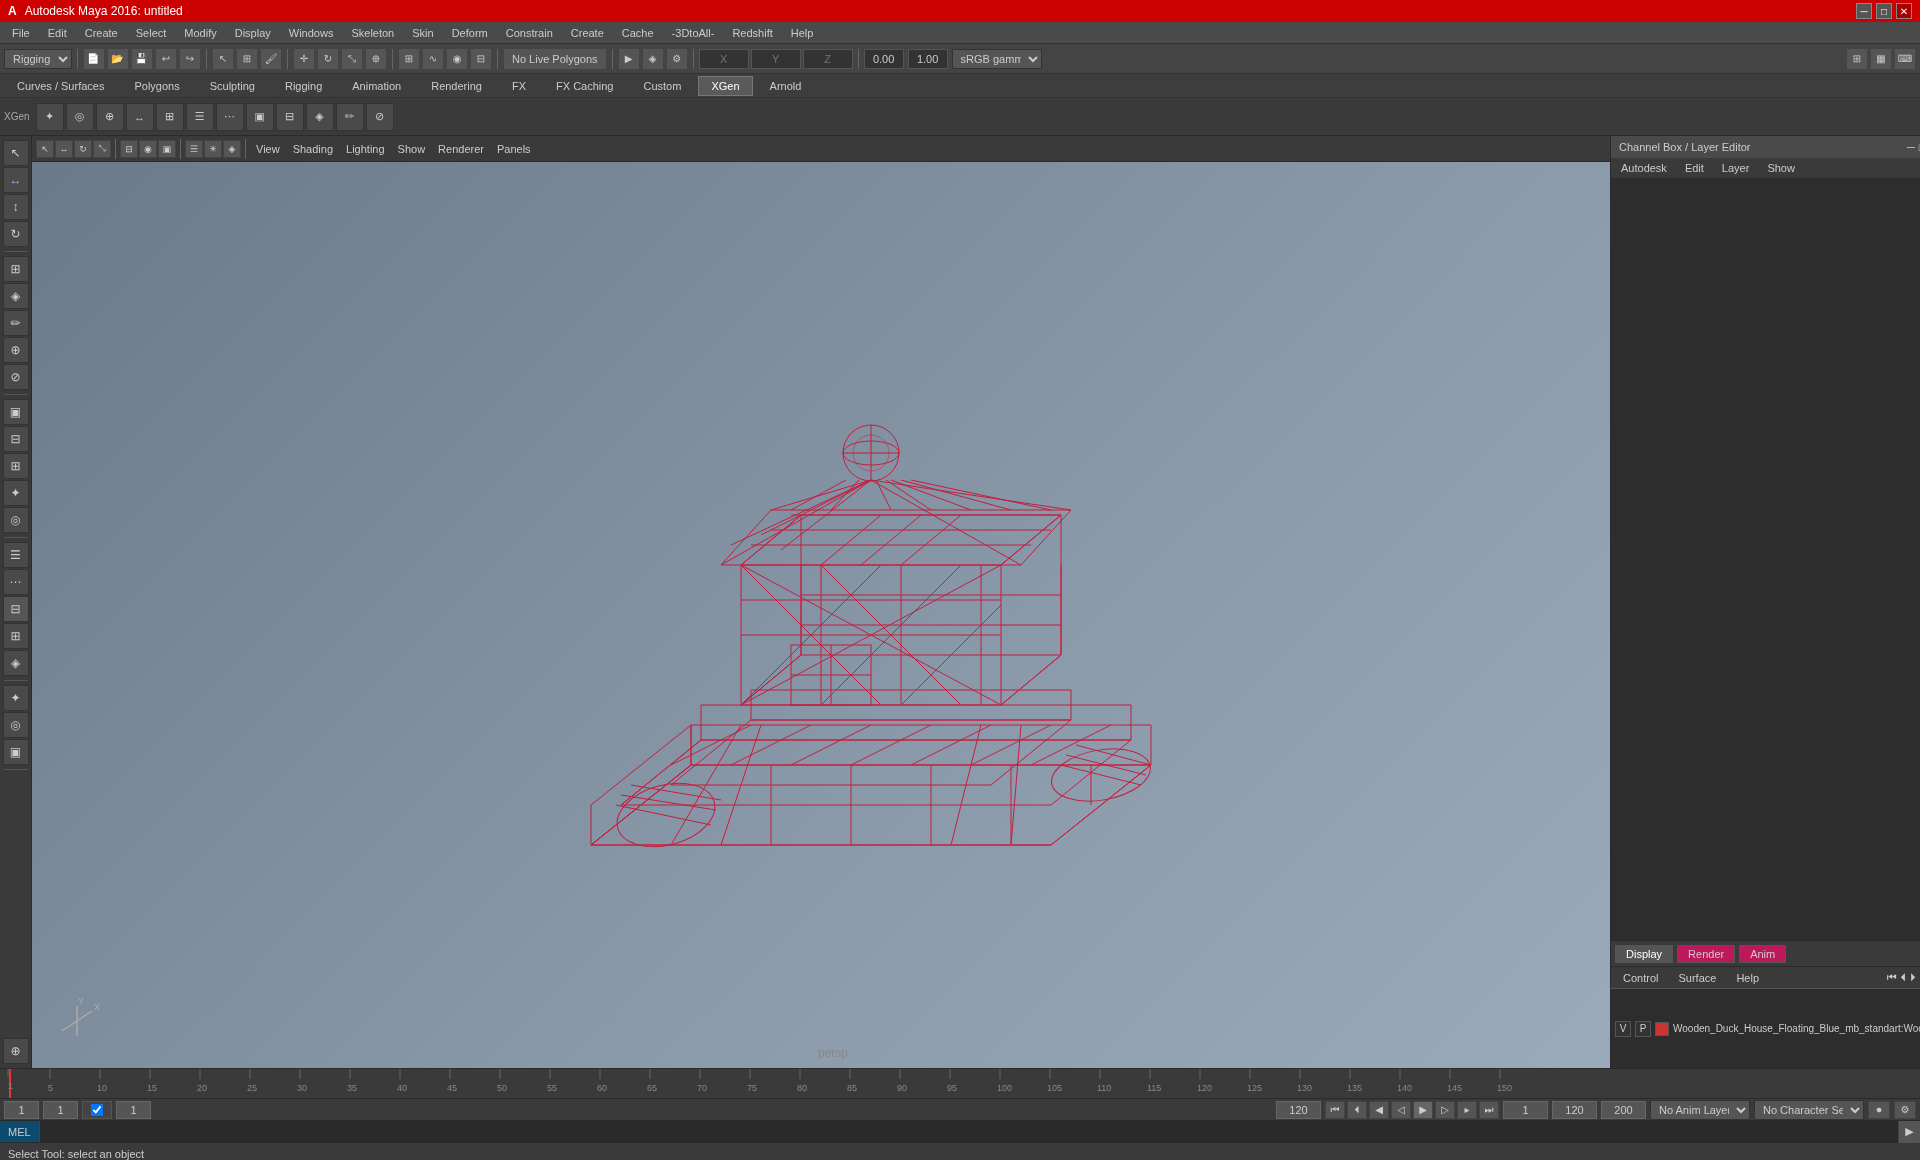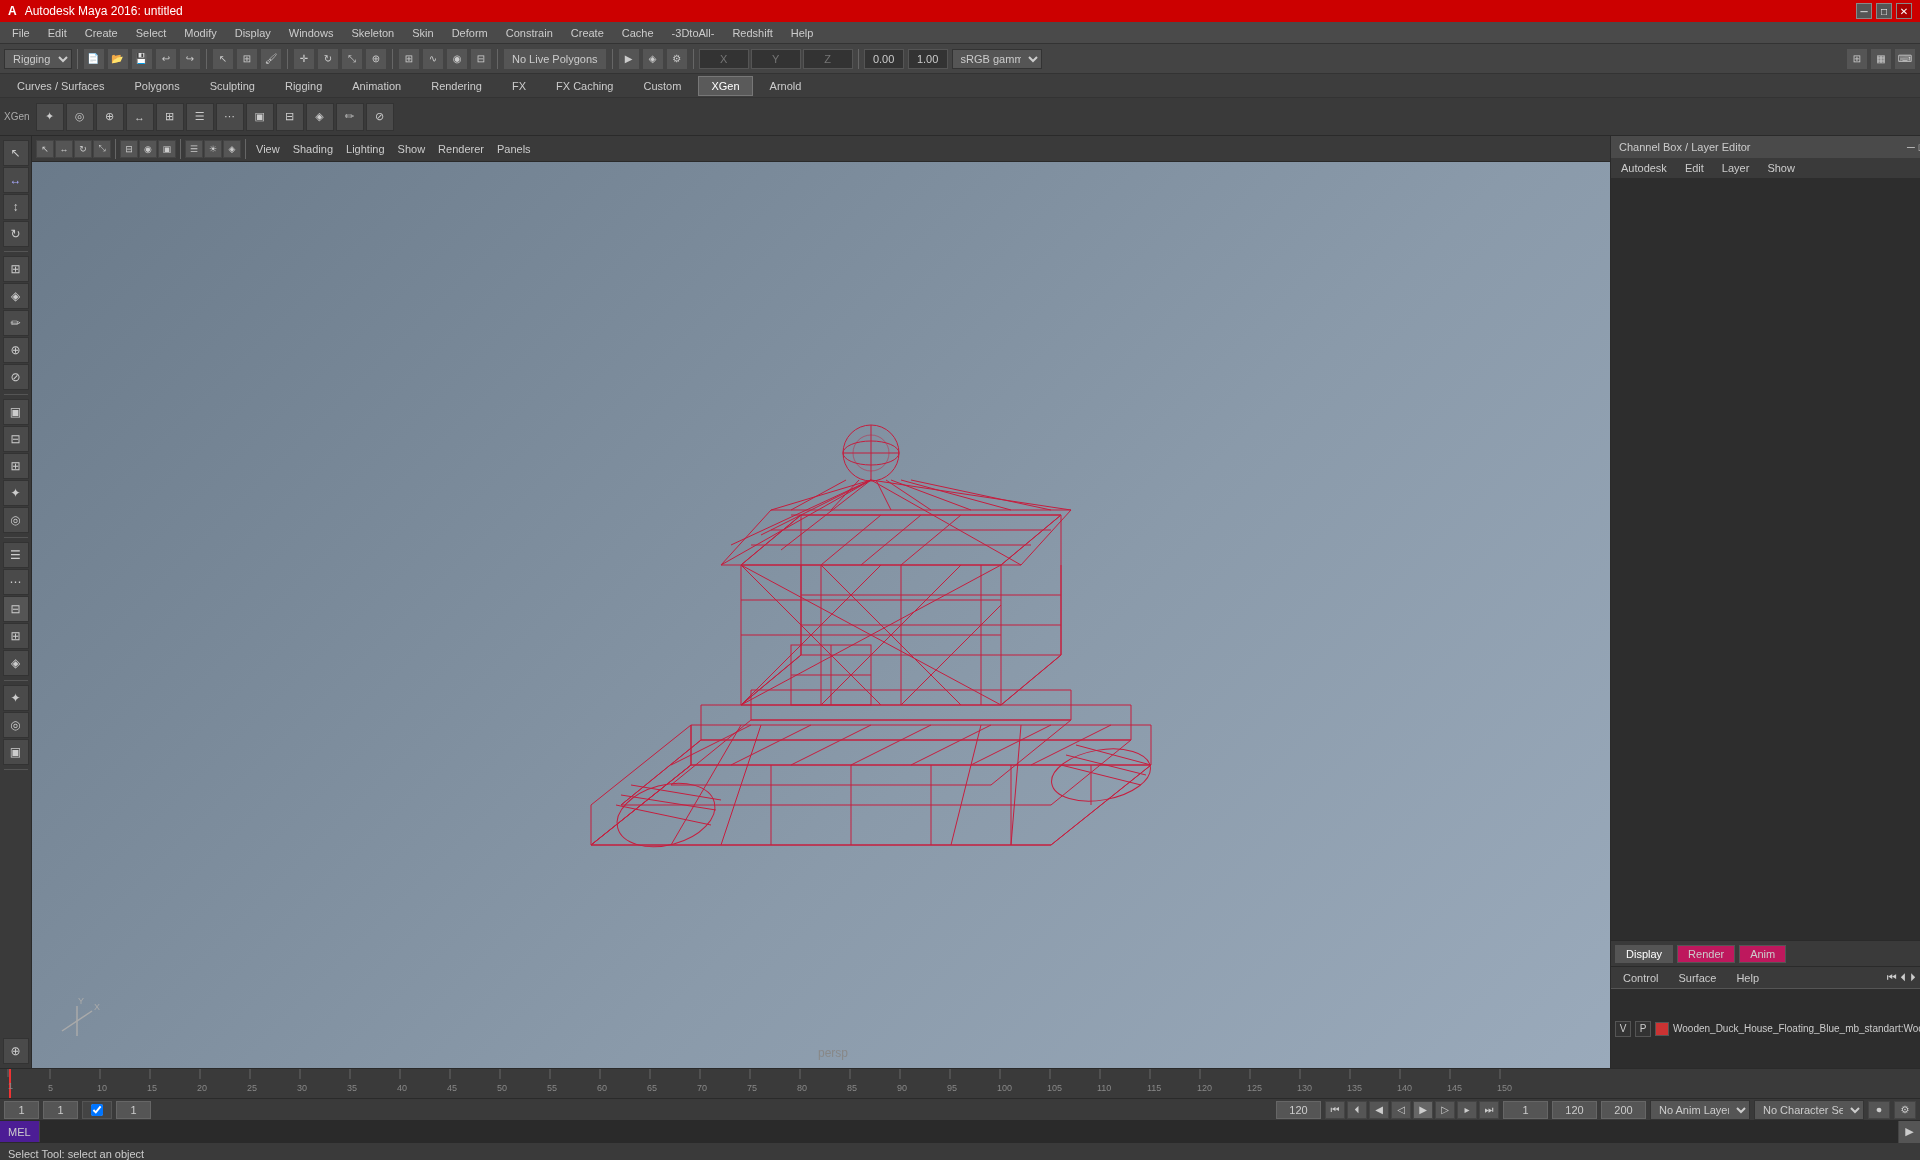--- a/index.html
+++ b/index.html
@@ -339,21 +339,21 @@
 
     
     #script-line {
       height: 22px;
       background: #3a3a3a;
       display: flex;
       align-items: center;
       border-top: 1px solid #2a2a2a;
     }
     #mel-label {
-      background: #4c1d95;
+      background: #0c4a6e;
       padding: 0 8px;
       height: 100%;
       display: flex; align-items: center;
       font-size: 11px;
       color: #ccc;
       border-right: 1px solid #444;
     }
     #mel-input {
       flex: 1;
       height: 100%;

